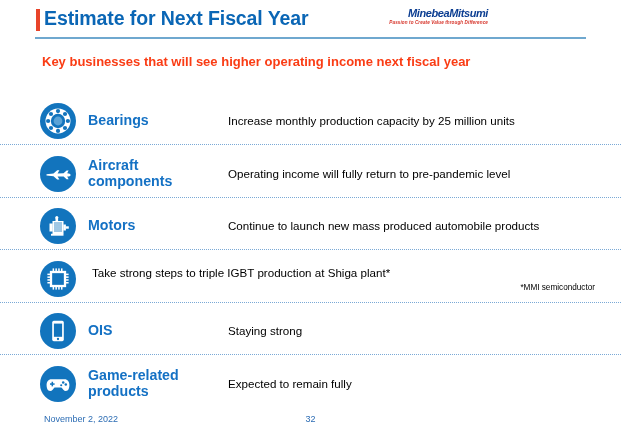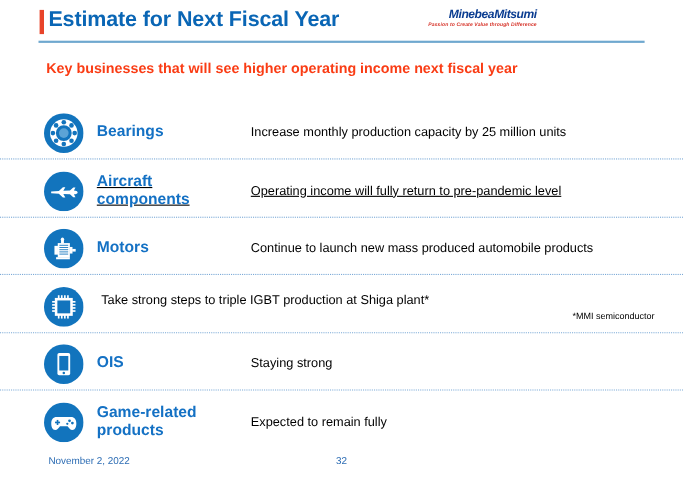--- a/index.html
+++ b/index.html
@@ -131,21 +131,21 @@
   .row-note {
     margin-top: 3px;
     font-size: 8.2px;
     color: #000000;
     text-align: right;
     padding-right: 26px;
   }
 
   
   .row.r1 { height: 53px; }
-  .row.r2 { height: 53px; text-decoration: underline; }
+  .row.r2 { height: 53px; }
   .row.r3 { height: 52px; }
   .row.r4 { height: 53px; }
   .row.r5 { height: 52px; }
   .row.r6 { height: 52px; }
 
   
   .footer {
     position: absolute;
     left: 0; bottom: 8px;
     width: 506px;

